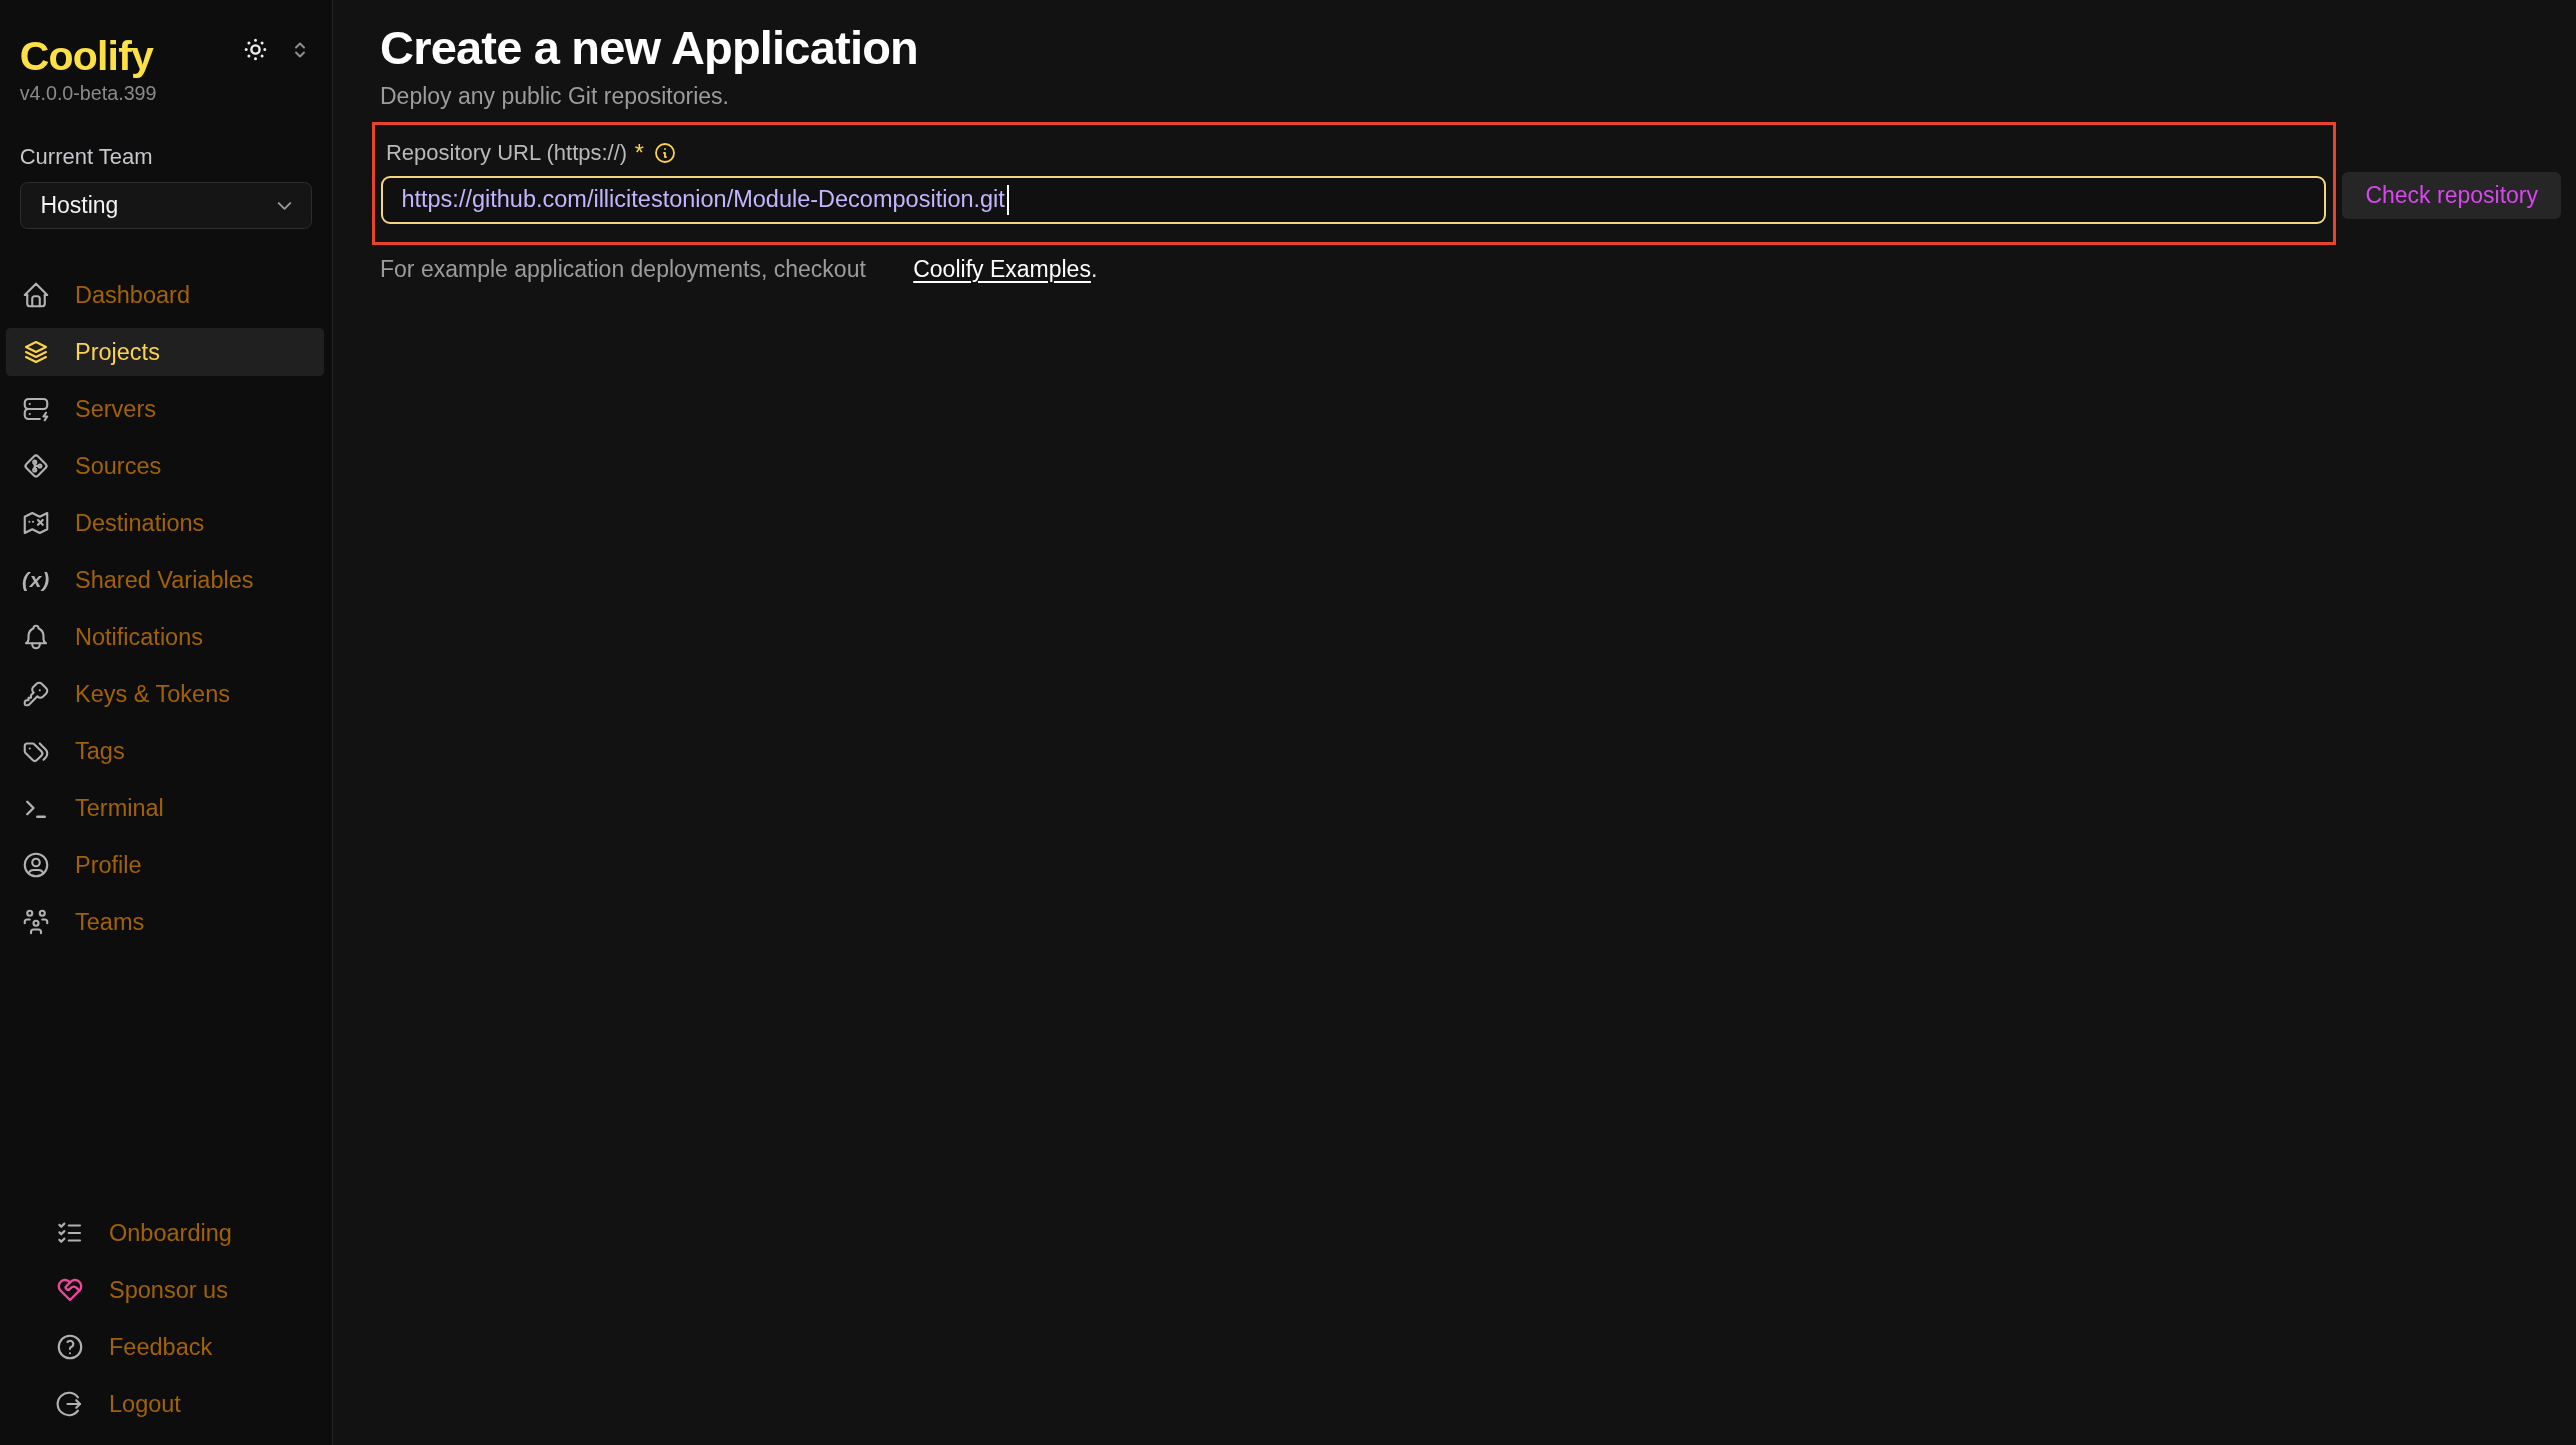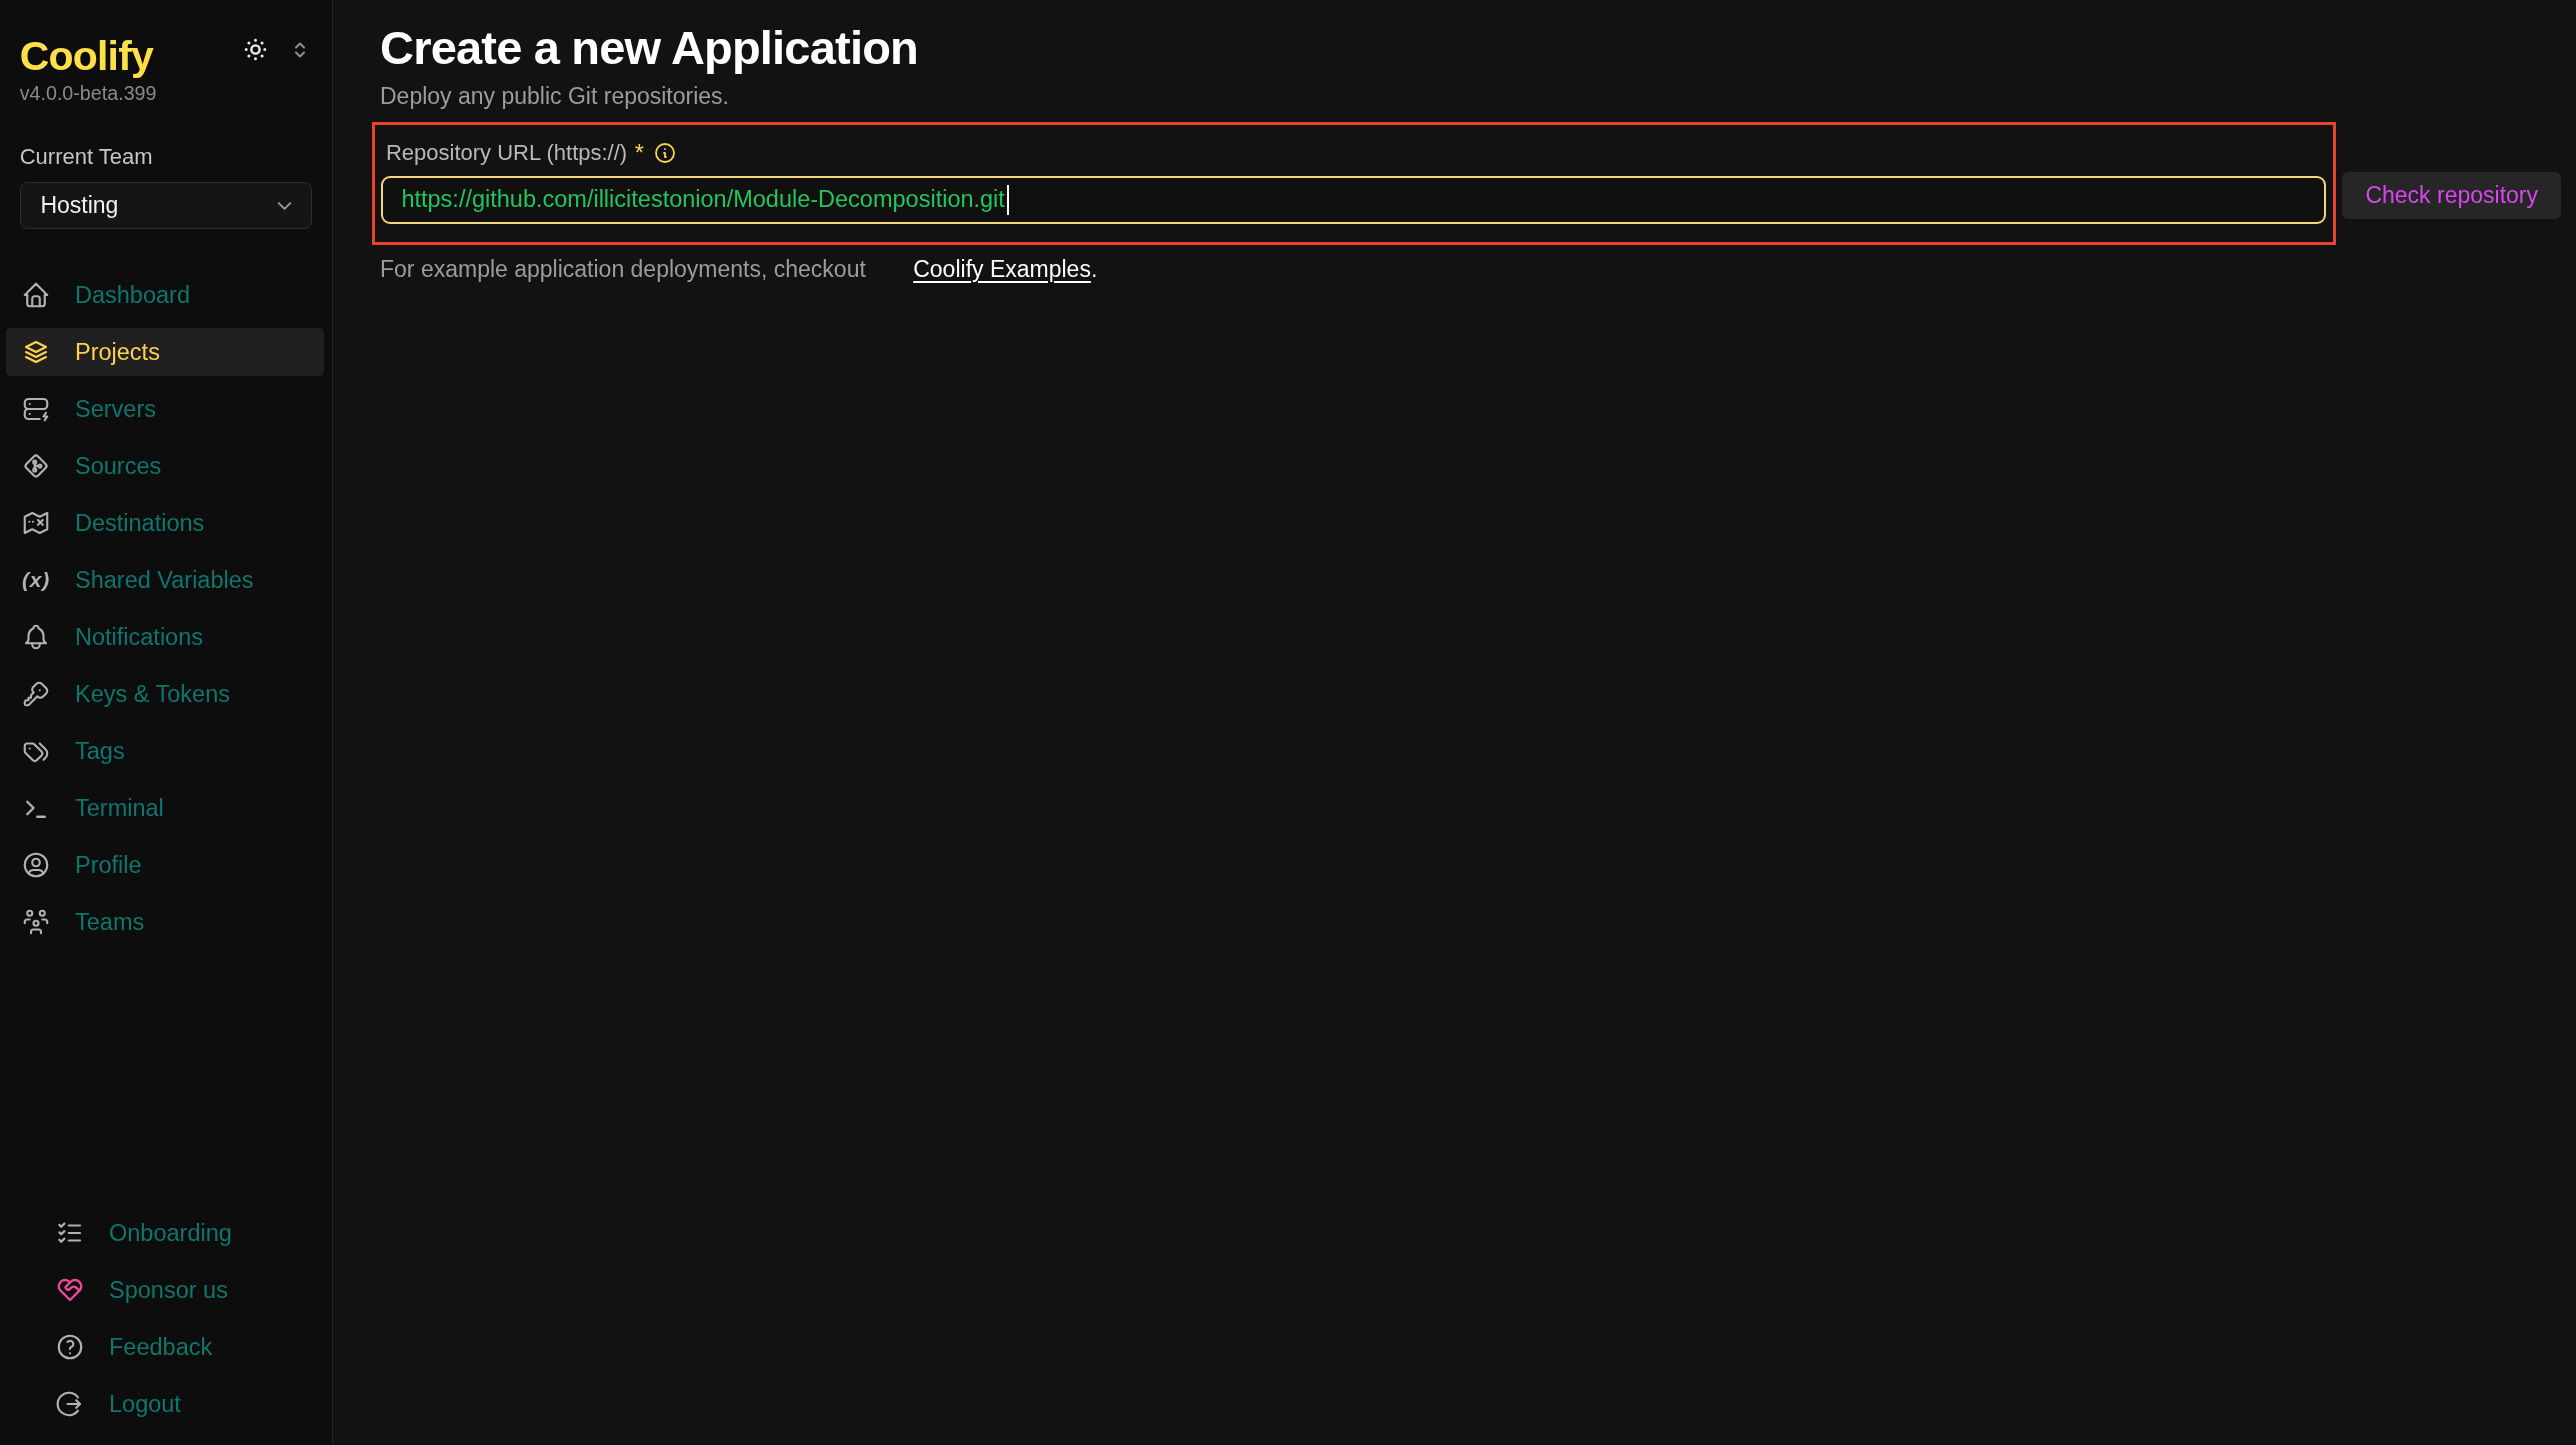--- a/index.html
+++ b/index.html
@@ -41,21 +41,21 @@
   .chev-svg { width:23px; height:23px; color:#9a9a9a; }
 
   .nav { margin-top:42px; padding:0 7.6px 0 6px; display:flex; flex-direction:column; }
   .nav.bottom { margin-top:auto;margin-left:34px; }
   .nav-item {
     display:flex; align-items:center; gap:24px;
     height:48px; margin-bottom:9px; padding-left:15px;
     border-radius:4.5px; cursor:pointer; text-decoration:none;
   }
   .nav-item .icon { width:30px; height:30px; color:#b2b2b2; display:flex; align-items:center; justify-content:center; flex:none; }
-  .nav-label { font-size:23.5px; color:#0f766e; white-space:nowrap; }
+  .nav-label { font-size:23.5px; color:#a16207; white-space:nowrap; }
   .nav-item.active { background:#202020; }
   .nav-item.active .icon { color:#fcd34d; }
   .nav-item.active .nav-label { color:#fcd34d; }
   .icon-pink { color:#ec4899 !important; }
   .svgi { width:30px; height:30px; }
   .text-icon {
     width:30px; height:30px; display:flex; align-items:center; justify-content:center;
     font-size:21px; font-weight:700; color:inherit; font-style:italic; letter-spacing:0.8px;
   }
 
@@ -73,21 +73,21 @@
   }
   .field-label-row { display:flex; align-items:center; gap:9px; margin-left:4.5px; font-size:22px; color:#b9b9b9; }
   .required { color:#fcd34d; font-size:23.5px; margin-left:-1.5px; }
   .info-svg { width:24px; height:24px; color:#fcd34d; cursor:pointer; }
   .fake-input {
     margin-top:9px; width:100%; height:48px;
     background:#101010; border:2.3px solid #f6d67b; border-radius:9px;
     display:flex; align-items:center; padding:0 18px;
     cursor:text;
   }
-  .input-text { font-size:23.5px; color:#22c55e; white-space:pre; }
+  .input-text { font-size:23.5px; color:#c4b5fd; white-space:pre; }
   .caret { width:2.3px; height:30px; background:#ffffff; margin-left:2.3px; animation:blink 1.1s steps(1) infinite; }
   @keyframes blink { 50% { opacity:0; } }
 
   .check-btn {
     margin-left:6px; margin-top:50px; height:47px;
     padding:0 23px; background:#262626; border:none; border-radius:6px;
     color:#d946ef; font-size:23px; font-family:inherit; white-space:nowrap; cursor:pointer;
   }
 
   .helper { margin:10.6px 0 0 0; font-size:23px; color:#9c9c9c; }

